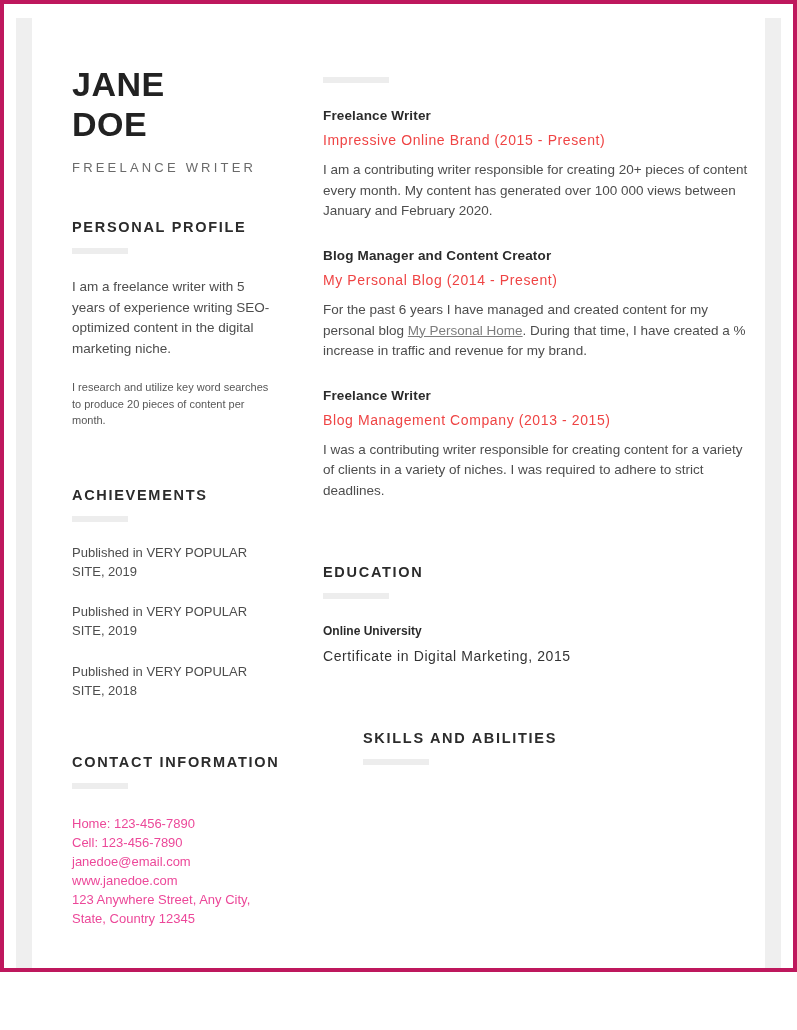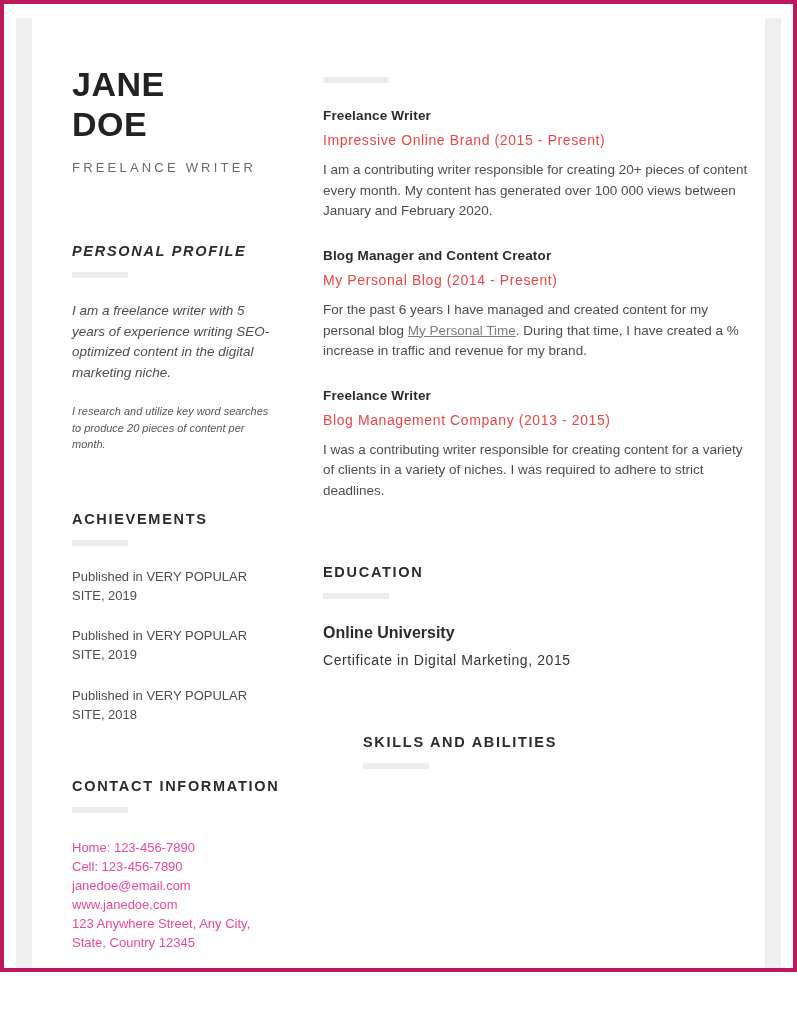--- a/index.html
+++ b/index.html
@@ -98,21 +98,21 @@
     line-height: 1.52;
     color: #4d4d4d;
     margin: 0;
   }
   .body-text.small {
     font-size: 11px;
     line-height: 1.5;
     color: #575757;
   }
 
-  .section-block.profile   { margin-top: 68px; font-style: italic; }
+  .section-block.profile   { margin-top: 44px; }
   .section-block.achieve   { margin-top: 58px; }
   .section-block.contact   { margin-top: 54px; }
 
   .profile-p1 { margin-top: 23px; }
   .profile-p2 { margin-top: 20px; }
 
   .achievement-item {
     margin-top: 21px;
     font-size: 13px;
     line-height: 1.48;
@@ -154,21 +154,21 @@
     line-height: 1.53;
     color: #4d4d4d;
   }
   .inline-link {
     color: #7d7d7d;
     text-decoration: underline;
   }
 
   .edu-entry { margin-top: 25px; }
   .edu-school {
-    font-size: 16px;
+    font-size: 12px;
     font-weight: bold;
     color: #2b2b2b;
     margin: 0;
   }
   .edu-detail {
     font-size: 14px;
     color: #333333;
     letter-spacing: 0.6px;
     margin-top: 10px;
   }
@@ -249,21 +249,21 @@
 
         <div class="job first">
           <div class="job-title">Freelance Writer</div>
           <div class="job-company">Impressive Online Brand (2015 - Present)</div>
           <p class="job-desc">I am a contributing writer responsible for creating 20+ pieces of content every month. My content has generated over 100 000 views between January and February 2020.</p>
         </div>
 
         <div class="job">
           <div class="job-title">Blog Manager and Content Creator</div>
           <div class="job-company">My Personal Blog (2014 - Present)</div>
-          <p class="job-desc"><span>For the past 6 years I have managed and created content for my personal blog </span><a class="inline-link" href="#">My Personal Time</a><span>. During that time, I have created a % increase in traffic and revenue for my brand.</span></p>
+          <p class="job-desc"><span>For the past 6 years I have managed and created content for my personal blog </span><a class="inline-link" href="#">My Personal Home</a><span>. During that time, I have created a % increase in traffic and revenue for my brand.</span></p>
         </div>
 
         <div class="job">
           <div class="job-title">Freelance Writer</div>
           <div class="job-company">Blog Management Company (2013 - 2015)</div>
           <p class="job-desc">I was a contributing writer responsible for creating content for a variety of clients in a variety of niches. I was required to adhere to strict deadlines.</p>
         </div>
       </div>
 
       <div class="section-block education">

